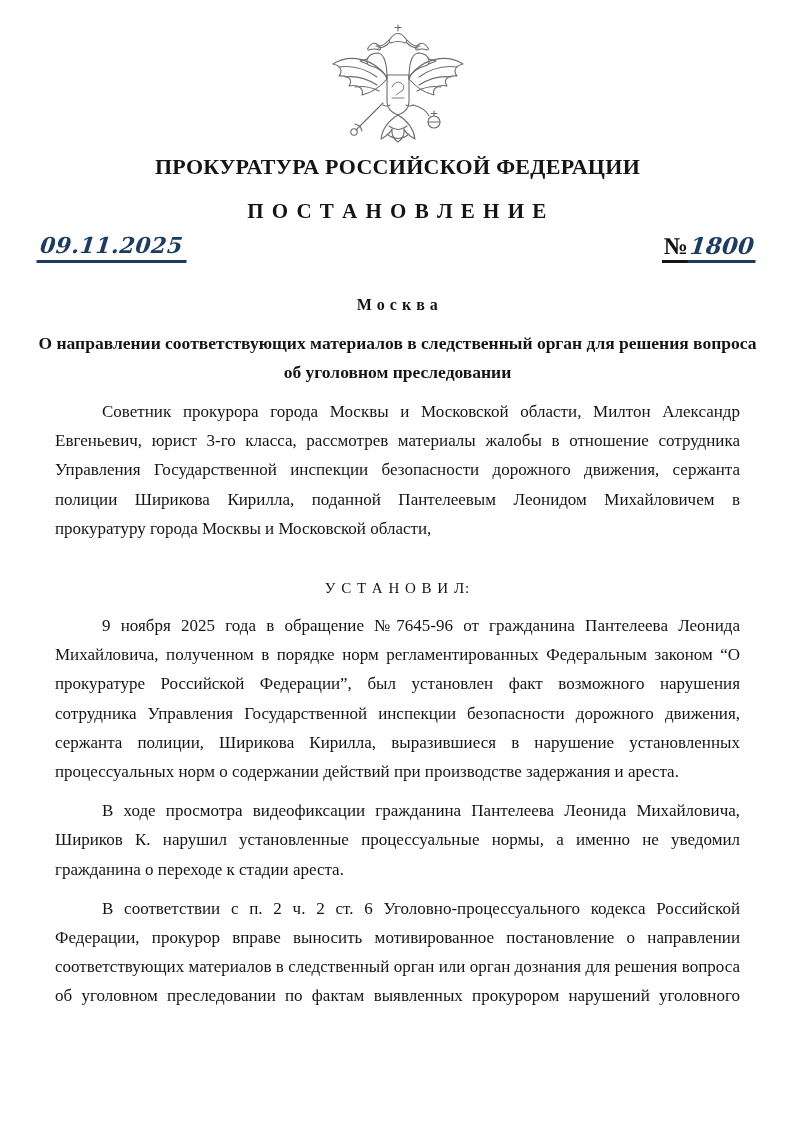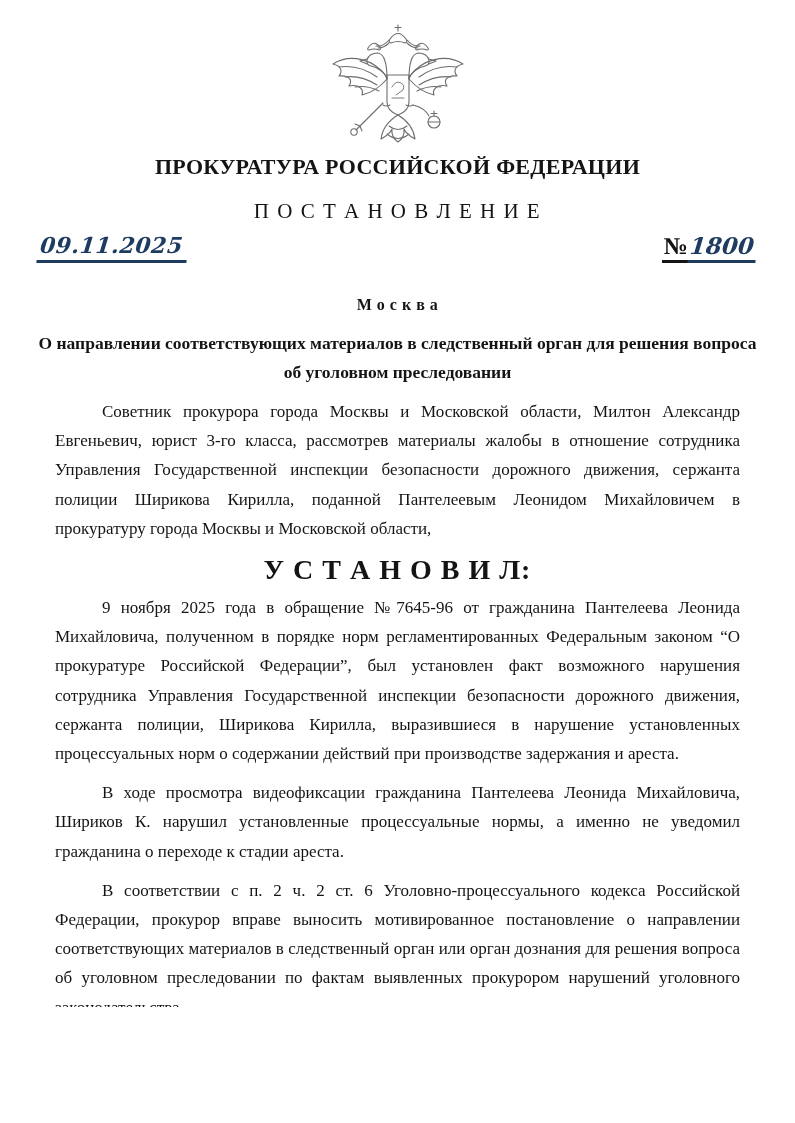--- a/index.html
+++ b/index.html
@@ -18,21 +18,21 @@
   .org-line {
     text-align: center;
     font-weight: bold;
     font-size: 22px;
     line-height: 32px;
     letter-spacing: 0.3px;
     margin-top: 2px;
   }
   .doc-type {
     text-align: center;
-    font-weight: normal;
+    font-weight: bold;
     font-size: 21px;
     line-height: 24px;
     margin-top: 16px;
     letter-spacing: 1.5px;
   }
   .meta-row {
     display: flex;
     justify-content: space-between;
     align-items: flex-end;
     padding: 0 38px;
@@ -87,24 +87,24 @@
   }
   .bodytext {
     padding: 0 38px;
     font-size: 17px;
     line-height: 29.2px;
     text-align: justify;
   }
   .bodytext p { margin: 10px 17px 0; text-indent: 47px; }
   .resolution-heading {
     text-align: center;
-    font-weight: bold;
-    font-size: 28px;
+    font-weight: normal;
+    font-size: 15px;
     letter-spacing: 1px;
-    margin-top: 14px;
+    margin-top: 32px;
     line-height: 26px;
     text-indent: 0;
   }
   svg .ink { stroke: #6d6d6d; fill: none; stroke-width: 1.1; stroke-linecap: round; stroke-linejoin: round; }
 </style>
 </head>
 <body>
 
 <div class="page">
 

